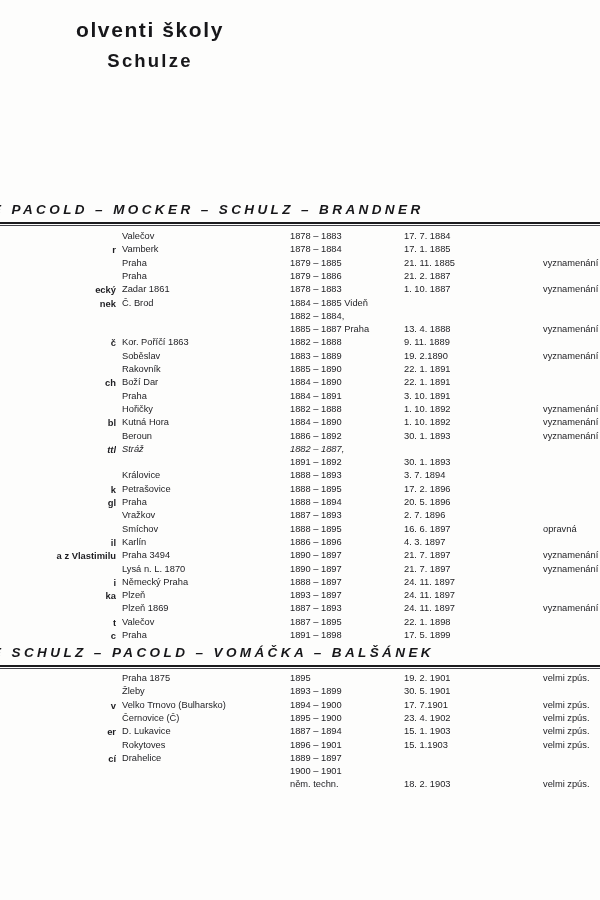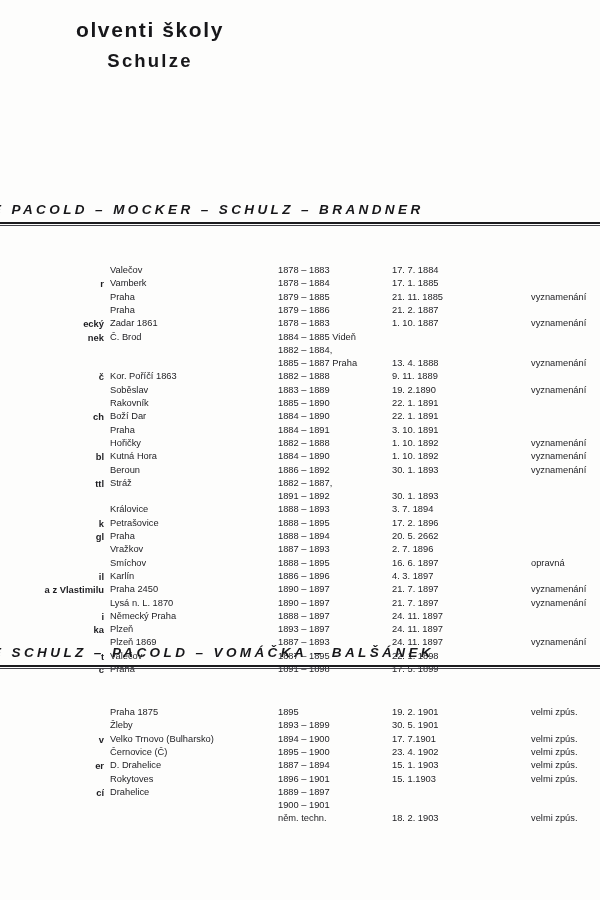--- a/index.html
+++ b/index.html
@@ -87,24 +87,23 @@
   }
 
   
   .table {
     position: absolute;
     left: 0;
     width: 600px;
   }
   .row {
     position: absolute;
-    left: 0;
+    left: 12px;
     width: 556px;
     height: 13.3px;
-    margin-top: 34px;
   }
   .cell {
     position: absolute;
     top: 0;
     font-size: 9.3px;
     line-height: 11px;
     white-space: nowrap;
     color: #1d1d21;
   }
   .c-name {
@@ -219,21 +218,21 @@
           <div class="cell c-years">1884 – 1890</div>
           <div class="cell c-date">1. 10. 1892</div>
           <div class="cell c-note">vyznamenání</div>
         </div>
         <div class="row" style="top: 199.5px;">
           <div class="cell c-place">Beroun</div>
           <div class="cell c-years">1886 – 1892</div>
           <div class="cell c-date">30. 1. 1893</div>
           <div class="cell c-note">vyznamenání</div>
         </div>
-        <div class="row" style="top: 212.8px;">
+        <div class="row" style="top: 212.8px; font-style: italic;">
           <div class="cell c-name">ttl</div>
           <div class="cell c-place">Stráž</div>
           <div class="cell c-years">1882 – 1887,</div>
         </div>
         <div class="row" style="top: 226.1px;">
           <div class="cell c-years">1891 – 1892</div>
           <div class="cell c-date">30. 1. 1893</div>
         </div>
         <div class="row" style="top: 239.4px;">
           <div class="cell c-place">Královice</div>
@@ -243,42 +242,42 @@
         <div class="row" style="top: 252.7px;">
           <div class="cell c-name">k</div>
           <div class="cell c-place">Petrašovice</div>
           <div class="cell c-years">1888 – 1895</div>
           <div class="cell c-date">17. 2. 1896</div>
         </div>
         <div class="row" style="top: 266px;">
           <div class="cell c-name">gl</div>
           <div class="cell c-place">Praha</div>
           <div class="cell c-years">1888 – 1894</div>
-          <div class="cell c-date">20. 5. 2662</div>
+          <div class="cell c-date">20. 5. 1896</div>
         </div>
         <div class="row" style="top: 279.3px;">
           <div class="cell c-place">Vražkov</div>
           <div class="cell c-years">1887 – 1893</div>
           <div class="cell c-date">2. 7. 1896</div>
         </div>
         <div class="row" style="top: 292.6px;">
           <div class="cell c-place">Smíchov</div>
           <div class="cell c-years">1888 – 1895</div>
           <div class="cell c-date">16. 6. 1897</div>
           <div class="cell c-note">opravná</div>
         </div>
         <div class="row" style="top: 305.9px;">
           <div class="cell c-name">il</div>
           <div class="cell c-place">Karlín</div>
           <div class="cell c-years">1886 – 1896</div>
           <div class="cell c-date">4. 3. 1897</div>
         </div>
         <div class="row" style="top: 319.2px;">
           <div class="cell c-name">a z Vlastimilu</div>
-          <div class="cell c-place">Praha 2450</div>
+          <div class="cell c-place">Praha 3494</div>
           <div class="cell c-years">1890 – 1897</div>
           <div class="cell c-date">21. 7. 1897</div>
           <div class="cell c-note">vyznamenání</div>
         </div>
         <div class="row" style="top: 332.5px;">
           <div class="cell c-place">Lysá n. L. 1870</div>
           <div class="cell c-years">1890 – 1897</div>
           <div class="cell c-date">21. 7. 1897</div>
           <div class="cell c-note">vyznamenání</div>
         </div>
@@ -340,21 +339,21 @@
           <div class="cell c-note">velmi zpús.</div>
         </div>
         <div class="row" style="top: 39.9px;">
           <div class="cell c-place">Černovice (Č)</div>
           <div class="cell c-years">1895 – 1900</div>
           <div class="cell c-date">23. 4. 1902</div>
           <div class="cell c-note">velmi zpús.</div>
         </div>
         <div class="row" style="top: 53.2px;">
           <div class="cell c-name">er</div>
-          <div class="cell c-place">D. Drahelice</div>
+          <div class="cell c-place">D. Lukavice</div>
           <div class="cell c-years">1887 – 1894</div>
           <div class="cell c-date">15. 1. 1903</div>
           <div class="cell c-note">velmi zpús.</div>
         </div>
         <div class="row" style="top: 66.5px; padding-left: 48px;">
           <div class="cell c-place">Rokytoves</div>
           <div class="cell c-years">1896 – 1901</div>
           <div class="cell c-date">15. 1.1903</div>
           <div class="cell c-note">velmi zpús.</div>
         </div>

